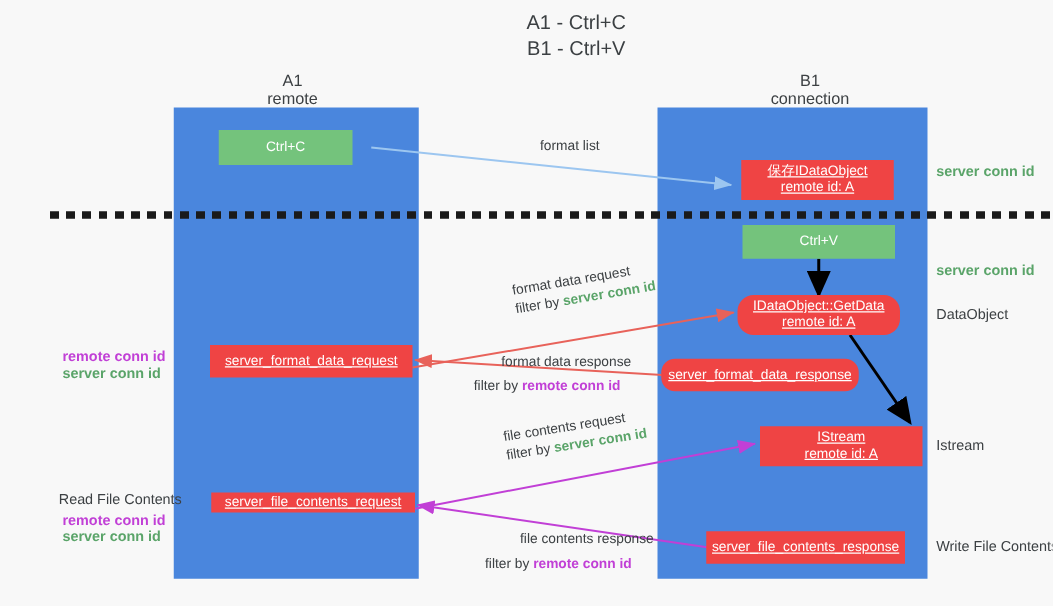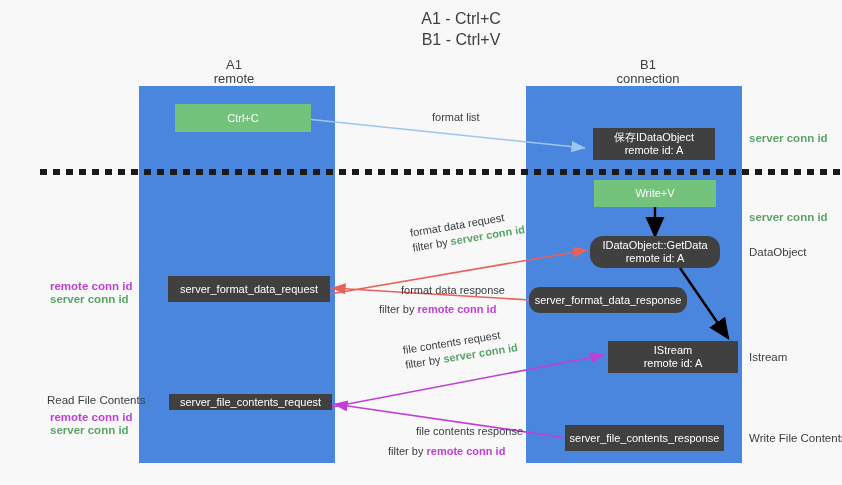--- a/index.html
+++ b/index.html
@@ -22,21 +22,21 @@
     position:absolute;text-align:center;color:#3c4043;font-size:13px;
     line-height:14px;white-space:pre-line;
   }
   .lane{position:absolute;background:#4a86dd;}
   .box{
     position:absolute;display:flex;align-items:center;justify-content:center;
     text-align:center;color:#ffffff;font-size:11px;line-height:13px;
     white-space:pre-line;box-sizing:border-box;
   }
   .box.green{background:#74c37c;}
-  .box.orange{background:#404040;}
+  .box.orange{background:#ef4444;text-decoration:underline;}
   .sidelabel{
     position:absolute;font-size:11.5px;line-height:14px;white-space:pre-line;
   }
   .c-green{color:#5aa469;font-weight:bold;}
   .c-purple{color:#c13fd6;font-weight:bold;}
   .c-dark{color:#3c4043;font-weight:normal;}
   .edgelabel{
     position:absolute;font-size:11px;color:#3c4043;white-space:nowrap;
     transform-origin:left top;
   }
@@ -85,26 +85,26 @@
 
     <line x1="290" y1="294" x2="547" y2="250" stroke="#e8625a" stroke-width="1.6" marker-end="url(#ah-red)"></line>
     <line x1="490" y1="300" x2="292" y2="288" stroke="#e8625a" stroke-width="1.6" marker-end="url(#ah-red)"></line>
 
     <line x1="640" y1="268" x2="688" y2="338" stroke="#000000" stroke-width="2.4" marker-end="url(#ah-blk)"></line>
 
     <line x1="292" y1="407" x2="564" y2="355" stroke="#c13fd6" stroke-width="1.6" marker-end="url(#ah-mag)"></line>
     <line x1="527" y1="438" x2="294" y2="404" stroke="#c13fd6" stroke-width="1.6" marker-end="url(#ah-mag)"></line>
   </svg>
 
-  <div class="box green" style="left:135px;top:104px;width:136px;height:28px;">Ctrl+C</div>
+  <div class="box green" style="left:135px;top:104px;width:107px;height:28px;">Ctrl+C</div>
 
   <div class="box orange" style="left:553px;top:128px;width:122px;height:32px;">保存IDataObject
 remote id: A</div>
 
-  <div class="box green" style="left:554px;top:180px;width:122px;height:27px;">Write+V</div>
+  <div class="box green" style="left:554px;top:180px;width:122px;height:27px;">Ctrl+V</div>
 
   <div class="box orange" style="left:550px;top:236px;width:130px;height:32px;border-radius:13px;">IDataObject::GetData
 remote id: A</div>
 
   <div class="box orange" style="left:128px;top:276px;width:162px;height:26px;">server_format_data_request</div>
 
   <div class="box orange" style="left:489px;top:287px;width:158px;height:26px;border-radius:11px;">server_format_data_response</div>
 
   <div class="box orange" style="left:568px;top:341px;width:130px;height:32px;">IStream
 remote id: A</div>

